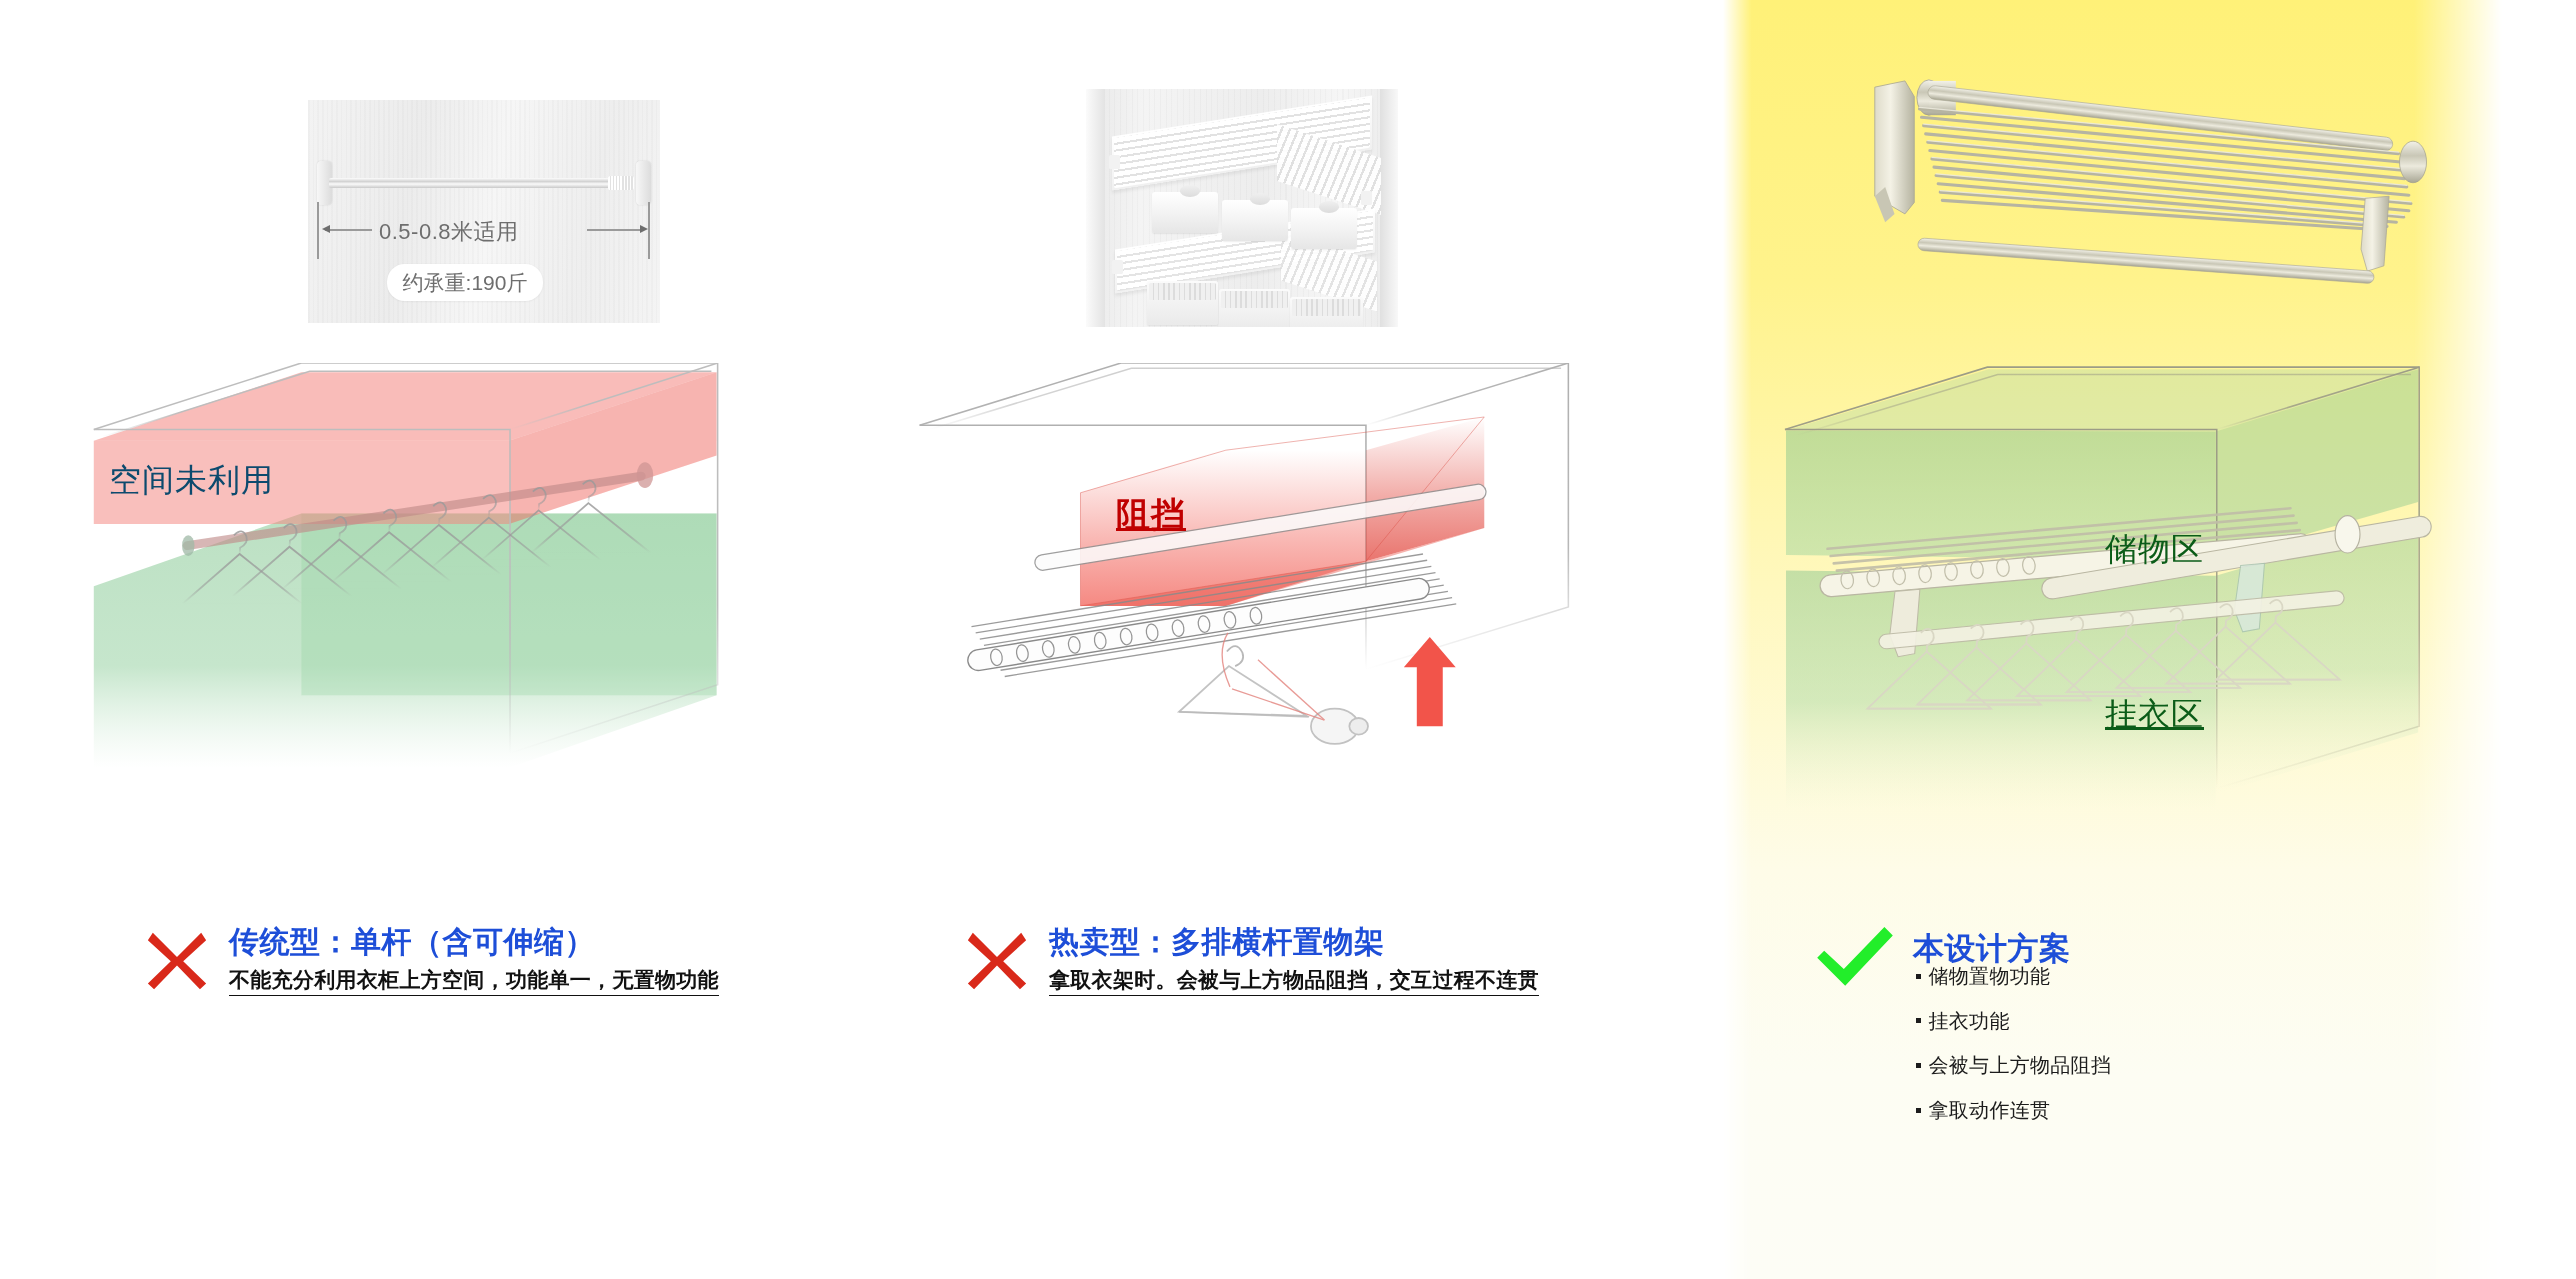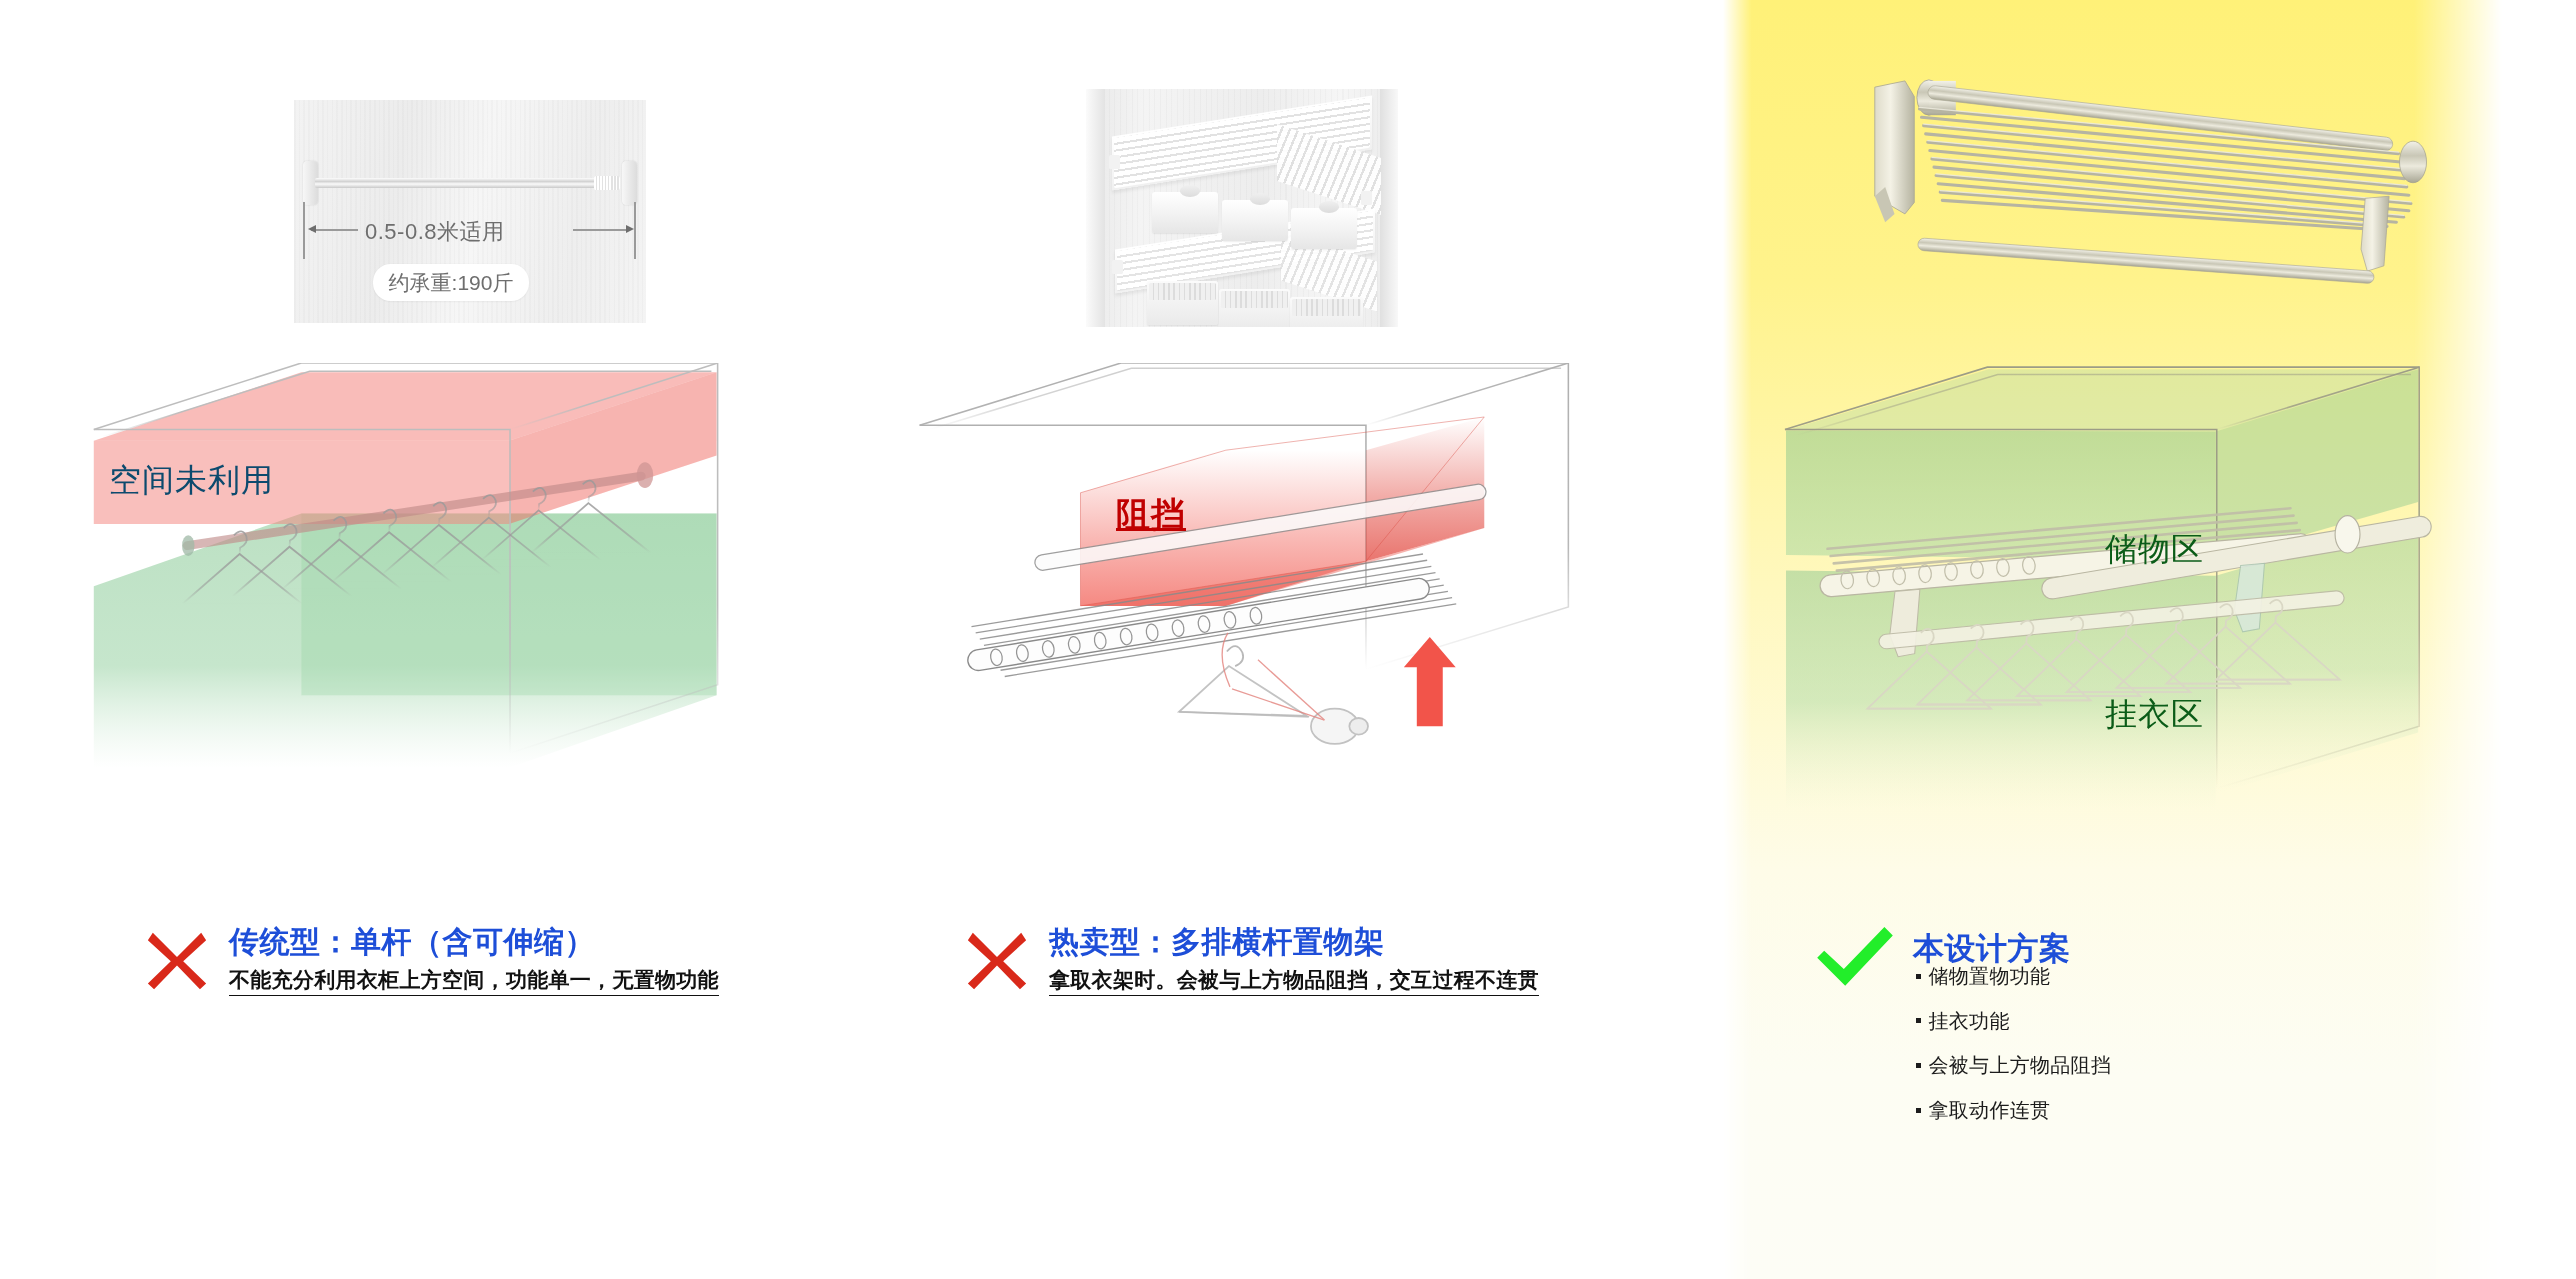--- a/index.html
+++ b/index.html
@@ -27,21 +27,21 @@
   }
 
   
   .col{ position:absolute; top:0; height:1280px; }
   #col1{ left:78px;  width:753px; }
   #col2{ left:909px; width:753px; }
   #col3{ left:1765px; width:753px; }
 
   
   .photo{ position:absolute; overflow:hidden; }
-  #photo1{ left:216px; top:100px; width:352px; height:223px;
+  #photo1{ left:230px; top:100px; width:352px; height:223px;
            background:
              repeating-linear-gradient(90deg, rgba(0,0,0,.018) 0 1.6px, rgba(0,0,0,0) 1.6px 4.7px),
              linear-gradient(100deg,#f3f3f3 0%,#ececec 30%,#f6f6f6 52%,#eeeeee 78%,#f4f4f4 100%);
   }
   #photo2{ left:177px; top:89px; width:312px; height:238px; background:#fdfdfd; }
 
   
   .rod-end{ position:absolute; width:14.5px; height:44px; border-radius:4.2px;
             background:linear-gradient(90deg,#f7f7f7,#dcdcdc); box-shadow:0 0 1.6px rgba(0,0,0,.15); }
   .rod-bar{ position:absolute; height:10.4px; border-radius:2.1px;
@@ -544,21 +544,21 @@
             </g>
           <g>
               <path d="M972,464 q16,-16 24,2 q4,14 -12,22 l-1,12"></path>
               <path d="M983,500 l-114,110 l238,0 z"></path>
               <line x1="869" y1="610" x2="1107" y2="610"></line>
             </g>
         </g>
       </svg>
 
       <div class="zone-label zone-green" style="left:340px; top:125px;">储物区</div>
-      <div class="zone-label zone-green" style="left:340px; top:290px;">挂衣区</div>
+      <div class="zone-label zone-green" style="left:340px; top:290px;text-decoration:underline;">挂衣区</div>
     </div>
 
     <div class="caption" id="cap3">
       <svg class="mark-v" viewBox="0 0 120 100">
         <path d="M6,54 L16,44 L44,70 L102,10 L114,22 L46,94 Z" fill="#22ee2a"></path>
       </svg>
       <div class="cap-title">本设计方案</div>
       <div class="bullets">
         <div class="bullet">
           <span class="dot"></span><span>储物置物功能</span>

